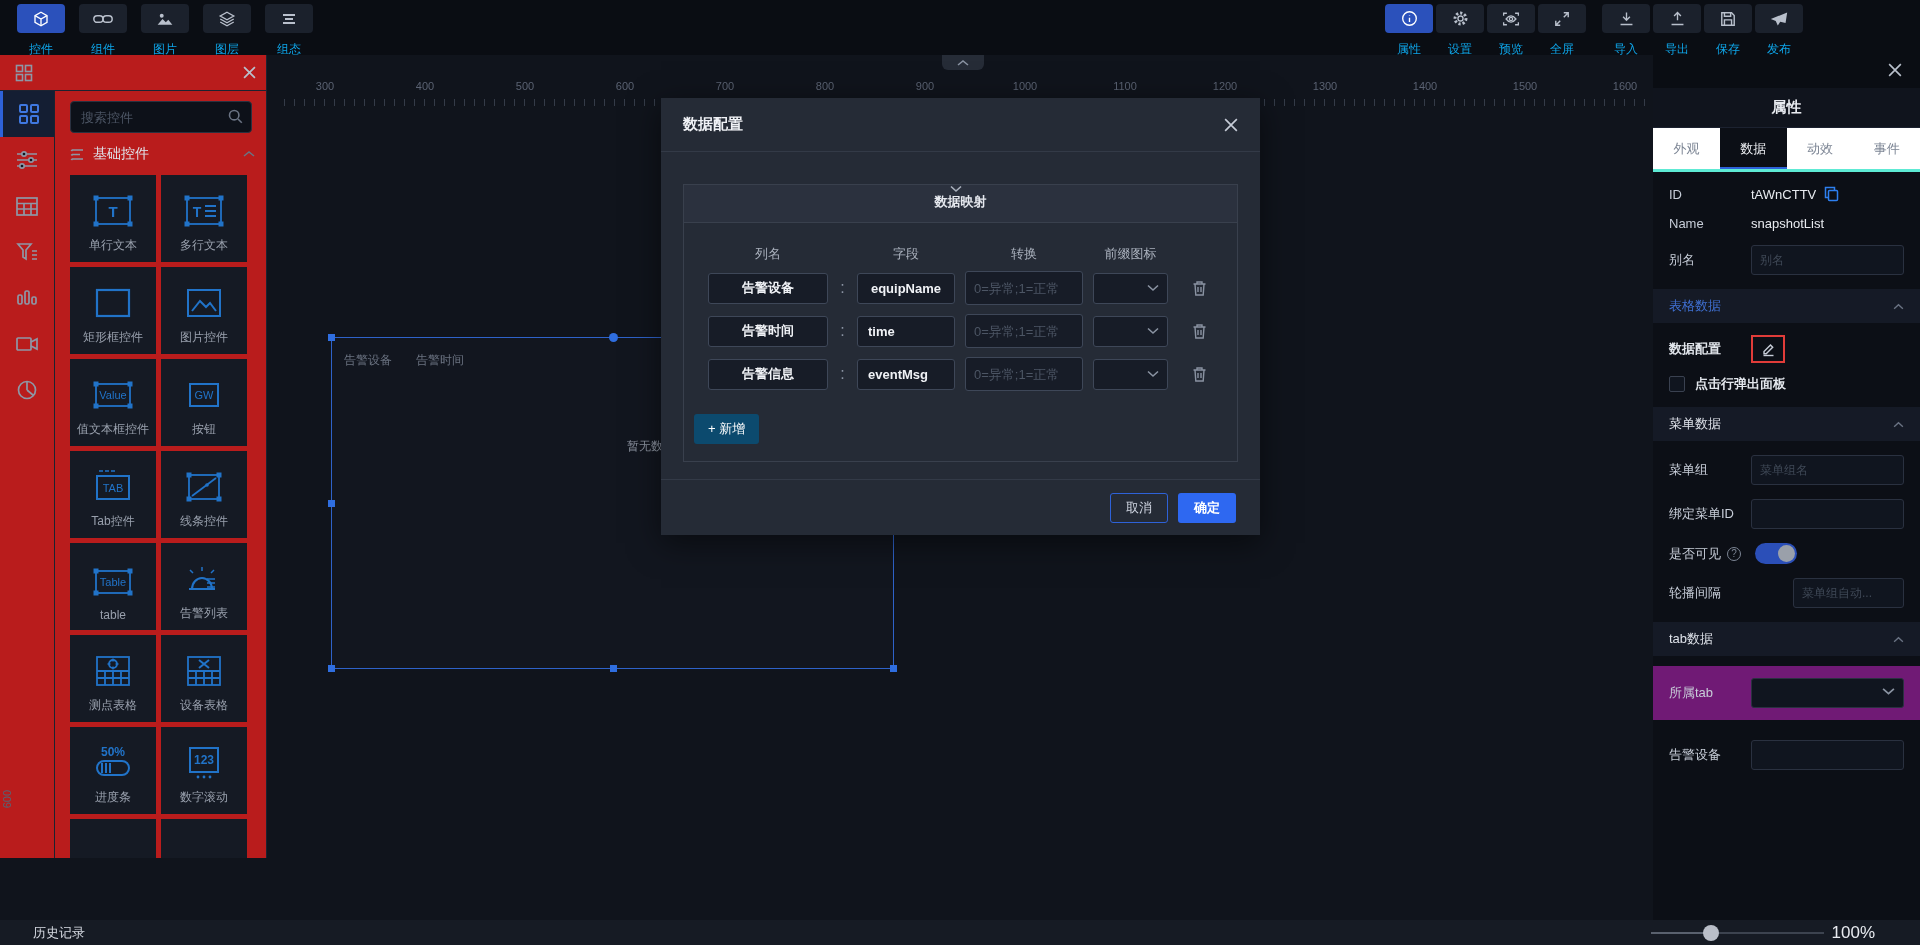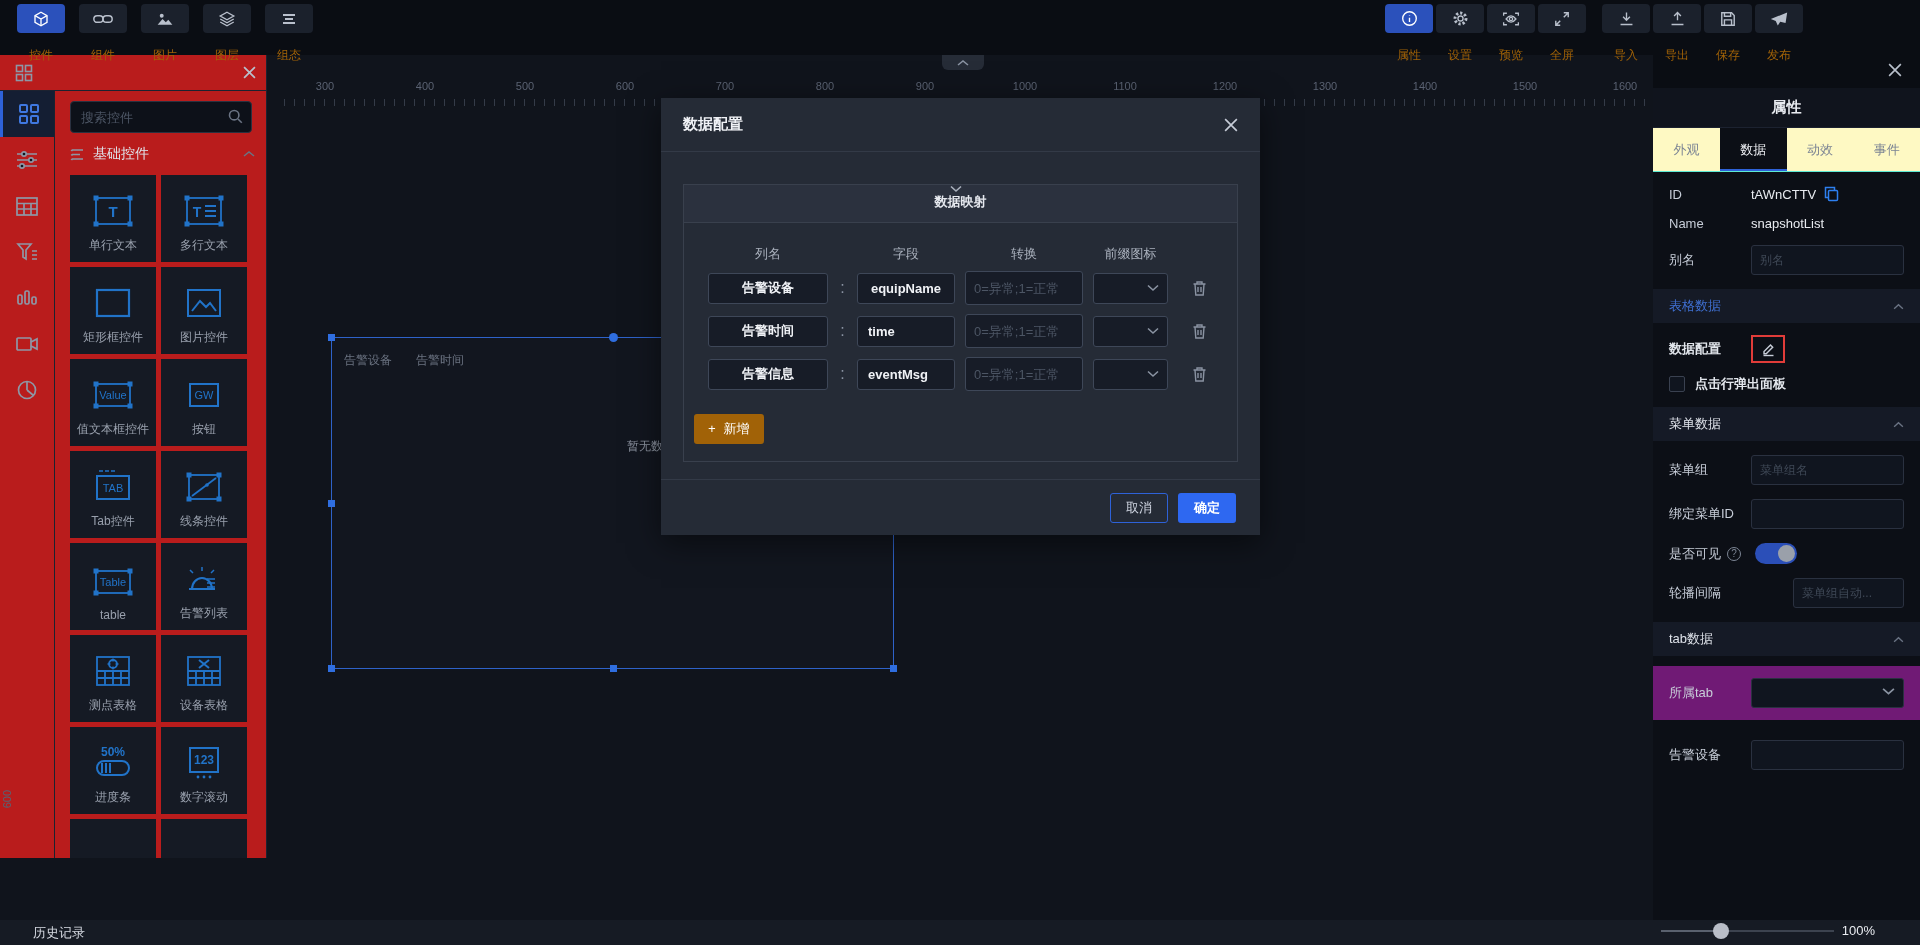--- a/index.html
+++ b/index.html
@@ -5,21 +5,21 @@
   * { margin:0; padding:0; box-sizing:border-box; }
   html,body { width:1920px; height:945px; overflow:hidden; background:#10141c;
     font-family:"Liberation Sans","DejaVu Sans",sans-serif; color:#c7cdd8; }
   .abs { position:absolute; }
 
   
   #topbar { position:absolute; left:0; top:0; width:1920px; height:55px; background:#0a0d13; z-index:40; }
   .tool { position:absolute; top:4px; width:54px; display:flex; flex-direction:column; align-items:center; cursor:pointer; }
   .tool .tbtn { width:48px; height:29px; background:#1b212c; border-radius:4px; display:flex; align-items:center; justify-content:center; color:#b9c0cc; }
   .tool.active .tbtn { background:#2b51bb; color:#fff; }
-  .tool .tlbl { margin-top:14px; font-size:12px; color:#a16207; }
+  .tool .tlbl { margin-top:8px; font-size:12px; color:#0ea5e9; }
   svg { display:block; }
 
   
   #left-wrap { position:absolute; left:0; top:55px; width:267px; height:803px; background:#b91c1c; z-index:30; border-right:1px solid #1c2230; }
   #panel-head { position:absolute; left:0; top:0; width:267px; height:36px; border-bottom:1px solid #1c2230; }
   #rail { position:absolute; left:0; top:36px; width:55px; height:767px; border-right:1px solid #1c2230; }
   .rail-item { height:46px; display:flex; align-items:center; justify-content:center; color:#8e97a6; cursor:pointer; }
   .rail-item.active { background:#141e33; border-left:3px solid #2e62d9; color:#3f78e0; }
   #panel-body { position:absolute; left:55px; top:36px; width:212px; height:767px; overflow:hidden; }
   #search-box { position:relative; margin:10px 15px 0 15px; height:32px; background:#0d1119; border:1px solid #2a3140; border-radius:4px; }
@@ -62,31 +62,31 @@
   .map-cols span { text-align:center; }
   .mrow { display:flex; align-items:center; margin:0 0 9px 24px; }
   .mrow input, .msel { height:31px; background:#171c27; border:1px solid #3e4758; border-radius:3px; color:#f0f2f6; font-size:13px; font-family:inherit; outline:none; }
   .in-name { width:120px; text-align:center; font-weight:bold; }
   .colon { width:29px; text-align:center; color:#8a93a2; }
   .in-field { width:98px; margin-right:10px; text-align:center; font-weight:bold; }
   .in-conv { width:118px; margin-right:10px; padding:16px 8px; }
   .mrow input::placeholder { color:#4c5564; }
   .msel { width:75px; display:flex; align-items:center; justify-content:flex-end; padding-right:8px; color:#8a93a2; cursor:pointer; }
   .mtrash { margin-left:24px; color:#8a93a2; cursor:pointer; }
-  #add-btn { margin:14px 4px 0 10px; height:30px; padding:0 14px; background:#a16207; color:#fff; border:none; border-radius:3px; font-size:13px; font-family:Liberation Mono, monospace; cursor:pointer; }
+  #add-btn { margin:14px 4px 0 10px; height:30px; padding:0 14px; background:#0c4a6e; color:#fff; border:none; border-radius:3px; font-size:13px; font-family:Liberation Sans, sans-serif; cursor:pointer; }
   #modal-foot { position:absolute; left:0; bottom:0; width:100%; height:56px; border-top:1px solid #333a47; display:flex; align-items:center; justify-content:flex-end; padding-right:24px; gap:10px; }
   .btn-cancel { width:58px; height:30px; background:transparent; border:1px solid #2e62d9; border-radius:3px; color:#d0d6e2; font-size:13px; font-family:inherit; cursor:pointer; }
   .btn-ok { width:58px; height:30px; background:#2e68f1; border:none; border-radius:3px; color:#fff; font-size:13px; font-weight:bold; font-family:inherit; cursor:pointer; }
 
   
   #rpanel { position:absolute; left:1653px; top:55px; width:267px; height:865px; background:#0c0f16; z-index:30; }
   #rpanel-strip { height:33px; background:#0a0d13; position:relative; }
   #rpanel-strip .rx { position:absolute; right:18px; top:8px; color:#b9c0cc; cursor:pointer; font-size:15px; }
   #rpanel-title { height:40px; display:flex; align-items:center; justify-content:center; font-size:15px; color:#e8ebf0; font-weight:bold; border-bottom:1px solid #1c2230; background:#10141d; }
-  #rtabs { display:flex; height:44px; border-bottom:1px solid #5eead4; background:#fef9c3;font-family:Liberation Mono, monospace; }
+  #rtabs { display:flex; height:44px; border-bottom:3px solid #5eead4; background:#ffffff;font-family:Liberation Mono, monospace; }
   .rtab { flex:1; display:flex; align-items:center; justify-content:center; font-size:13px; color:#7c8594; cursor:pointer; }
   .rtab.active { background:#0c0f16; color:#f0f2f6; box-shadow:inset 0 -2px 0 #2e62d9; }
   .prow { display:flex; align-items:center; padding:0 16px; margin-top:14px; font-size:13px; color:#c7cdd8; }
   .prow .plbl { width:82px; flex:none; }
   .pval { color:#e8ebf0; }
   .pinput { flex:1; height:30px; background:#10151f; border:1px solid #2a3140; border-radius:3px; color:#c7cdd8; font-size:12px; padding:0 8px; outline:none; font-family:inherit; min-width:0; }
   .pinput::placeholder { color:#3f4856; }
   .sec-bar { margin-top:14px; height:34px; background:#151a26; display:flex; align-items:center; padding:0 16px; font-size:13px; color:#dfe3ea; cursor:pointer; }
   .sec-bar .cap { margin-left:auto; color:#6a7383; }
   .sec-bar.blue { color:#3f6fd1; }
@@ -100,21 +100,21 @@
   .psel { position:relative; flex:1; height:30px; background:#10151f; border:1px solid #2a3140; border-radius:3px; cursor:pointer; }
   .psel .chev { position:absolute; right:8px; top:8px; color:#8a93a2; }
 
   
   #bottombar { position:absolute; left:0; top:920px; width:1920px; height:25px; background:#161b24; z-index:45; display:flex; align-items:center; }
   #history { margin-left:33px; font-size:13px; color:#d6dae2; cursor:pointer; }
   #zoomctl { position:absolute; right:45px; top:3px; display:flex; align-items:center; }
   #ztrack { position:relative; width:173px; height:2px; background:#3c434f; margin-right:8px; }
   #ztrack .zfill { position:absolute; left:0; top:0; height:2px; width:60px; background:#59616e; }
   #ztrack .zknob { position:absolute; left:52px; top:-7px; width:16px; height:16px; border-radius:50%; background:#b9bec8; cursor:pointer; }
-  #zoomval { font-size:13px; color:#e8ebf0; }
+  #zoomval { font-size:17px; color:#e8ebf0; }
 </style>
 </head>
 <body>
 
 <div id="canvas">
   <div id="ruler">
     <span class="rlbl" style="left:58px">300</span>
     <span class="rlbl" style="left:158px">400</span>
     <span class="rlbl" style="left:258px">500</span>
     <span class="rlbl" style="left:358px">600</span>

